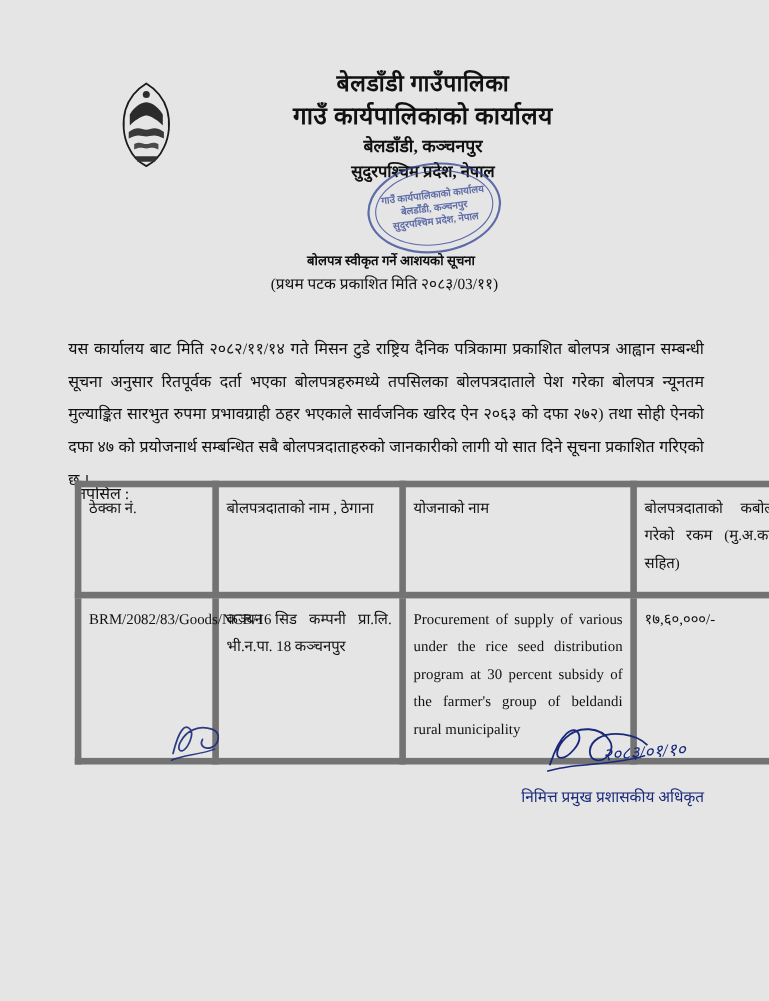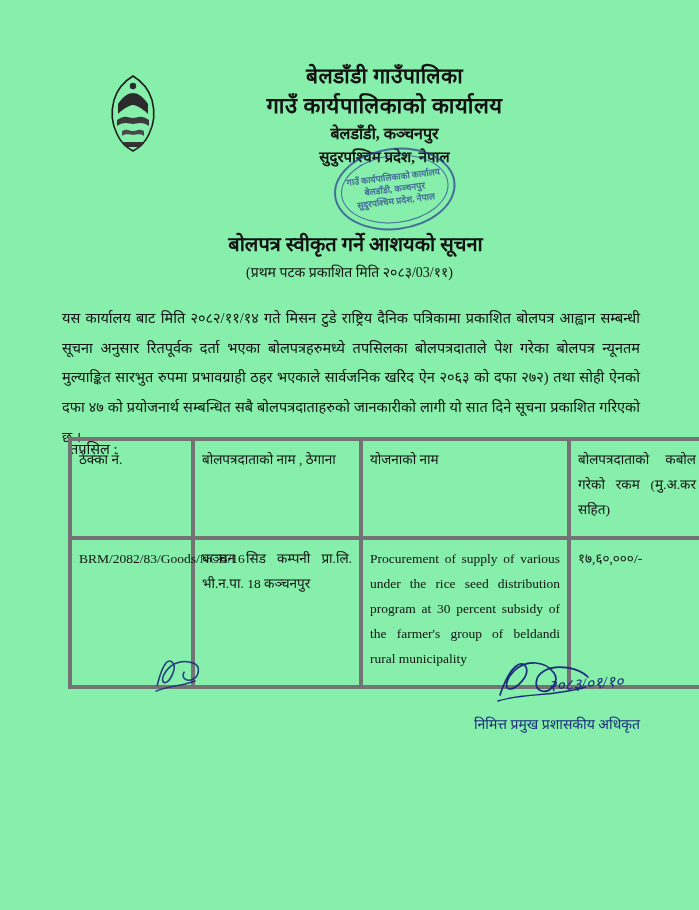--- a/index.html
+++ b/index.html
@@ -11,21 +11,21 @@
     width: 699px;
     height: 910px;
     position: relative;
     font-family: "Liberation Serif", serif;
     color: #111111;
     overflow: hidden;
   }
   .page {
     position: absolute;
     inset: 0;
-    background: #86efac;
+    background: #e5e5e5;
   }
 
   
   .header {
     position: absolute;
     top: 62px;
     left: 0;
     right: 0;
     display: flex;
     justify-content: center;
@@ -101,21 +101,21 @@
 
   
   .subject {
     position: absolute;
     top: 228px;
     left: 0;
     right: 0;
     text-align: center;
   }
   .subject-title {
-    font-size: 20px;
+    font-size: 12px;
     font-weight: bold;
     line-height: 1.6;
     margin-left: 12px;
   }
   .subject-sub {
     font-size: 14px;
     line-height: 1.8;
   }
 
   
@@ -143,21 +143,21 @@
     top: 437px;
     left: 68px;
     width: 563px;
   }
   table.bid {
     border-collapse: collapse;
     width: 100%;
     table-layout: fixed;
   }
   table.bid td {
-    border: 4px solid #737373;
+    border: 6px solid #737373;
     vertical-align: top;
     padding: 7px 7px 10px 7px;
     font-size: 13.5px;
     line-height: 1.85;
   }
   .col1 { width: 105px; }
   .col2 { width: 150px; }
   .col3 { width: 190px; }
   .col4 { width: 118px; }
   .hdr-cell { height: 78px; }

